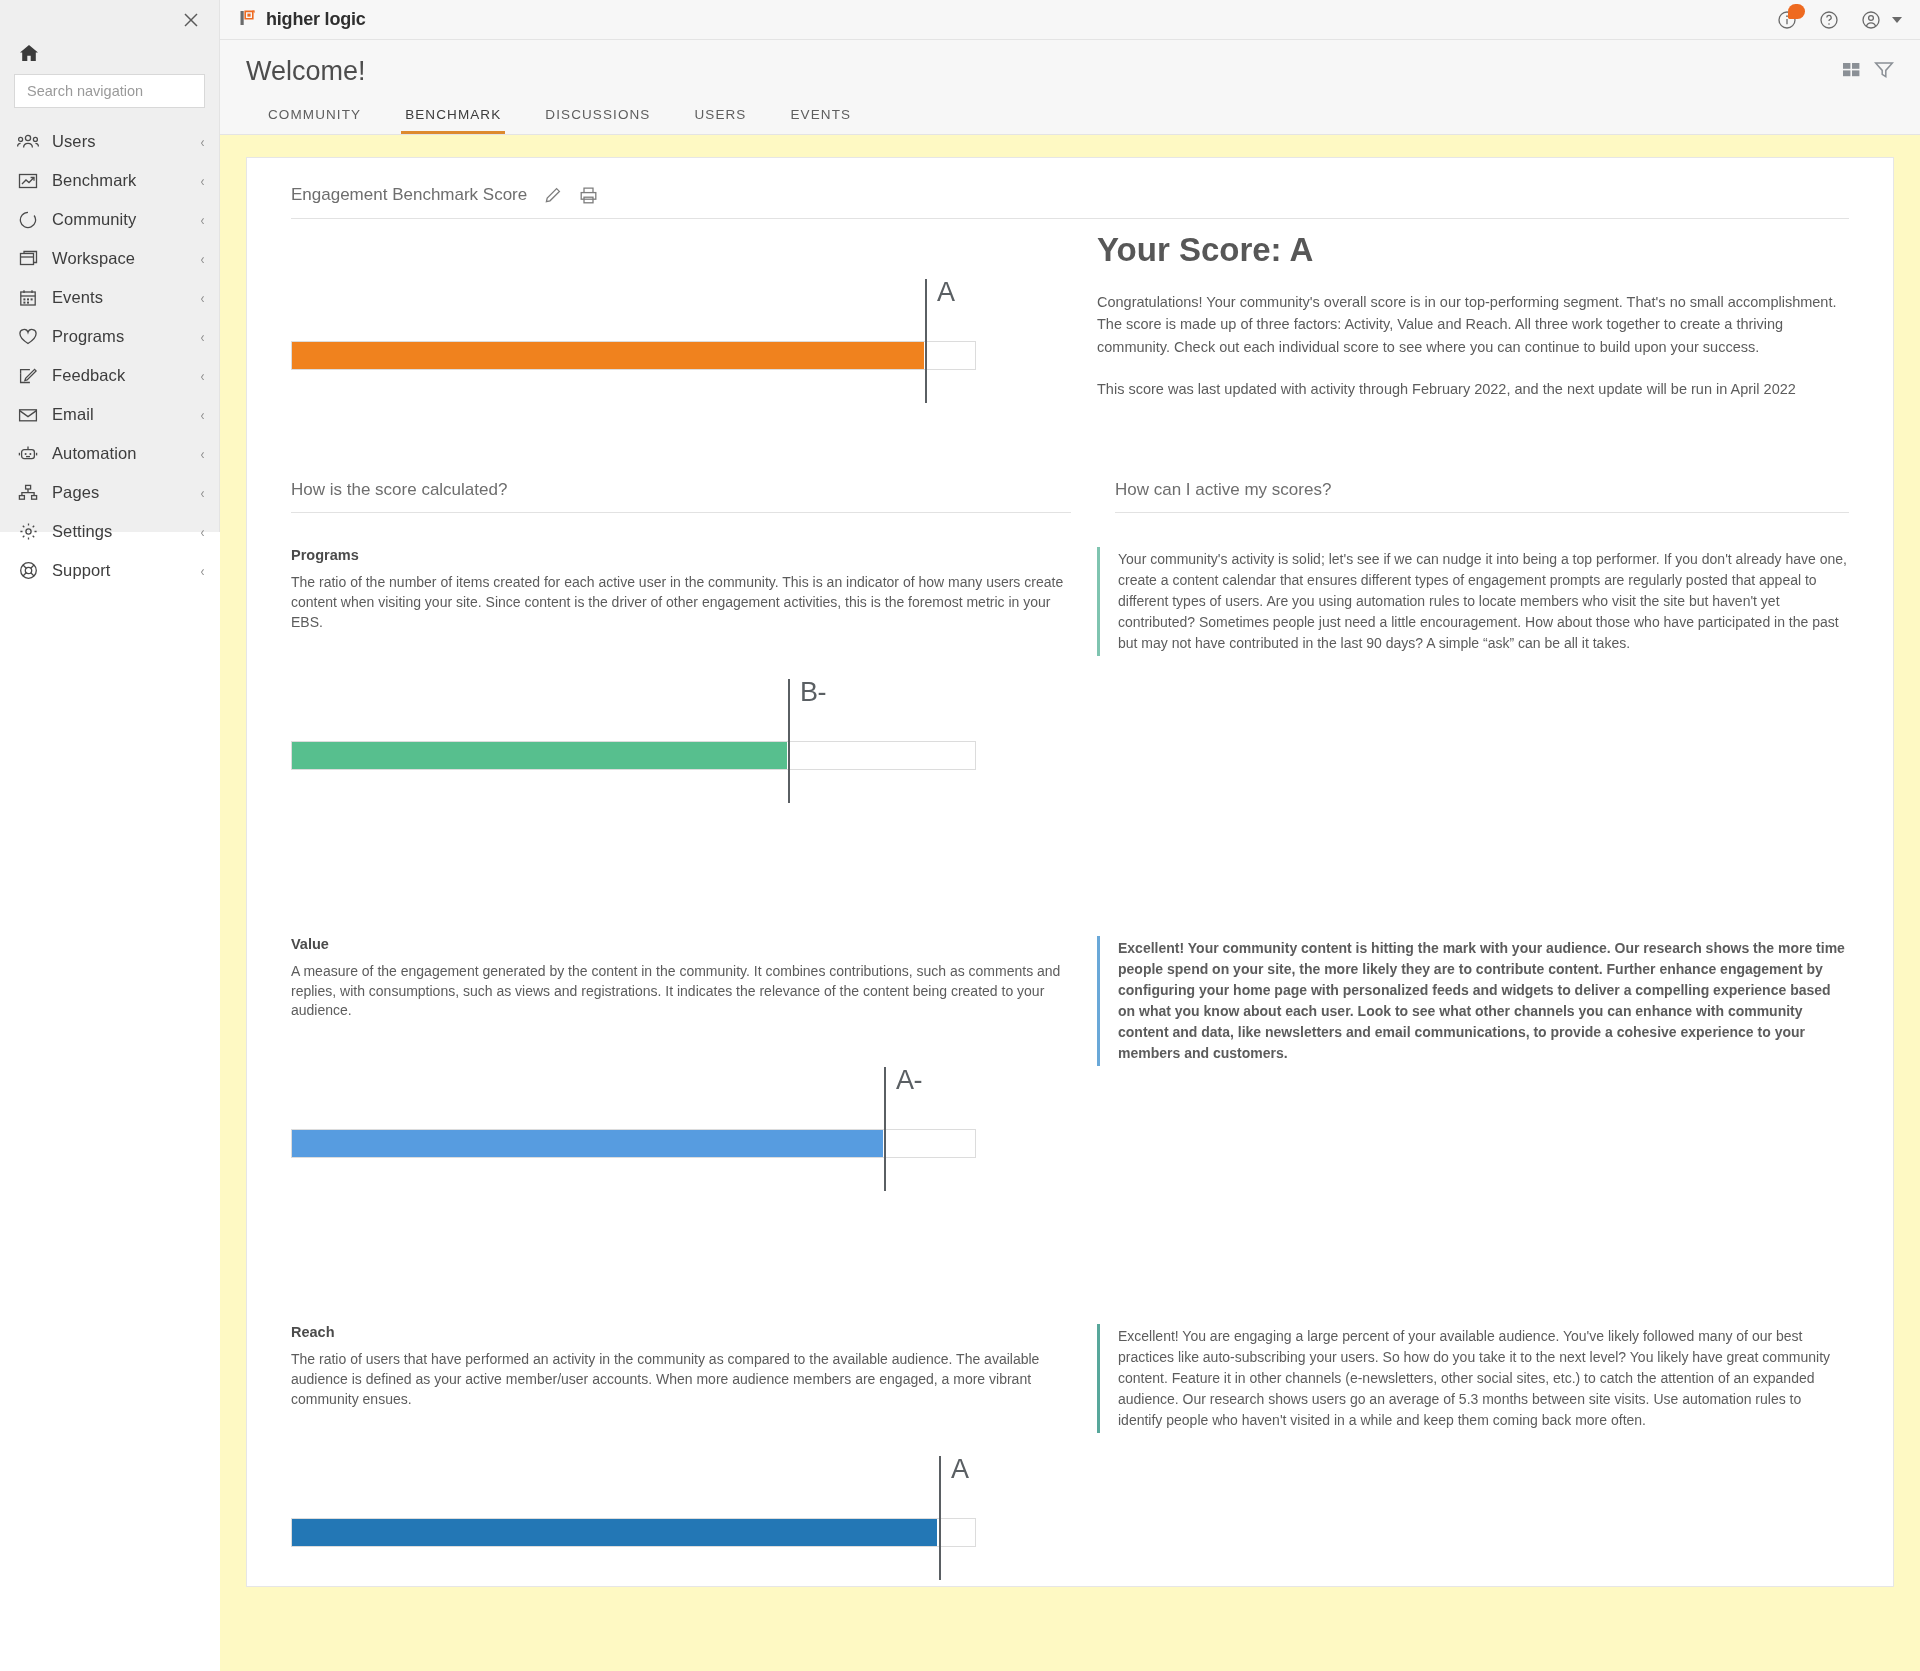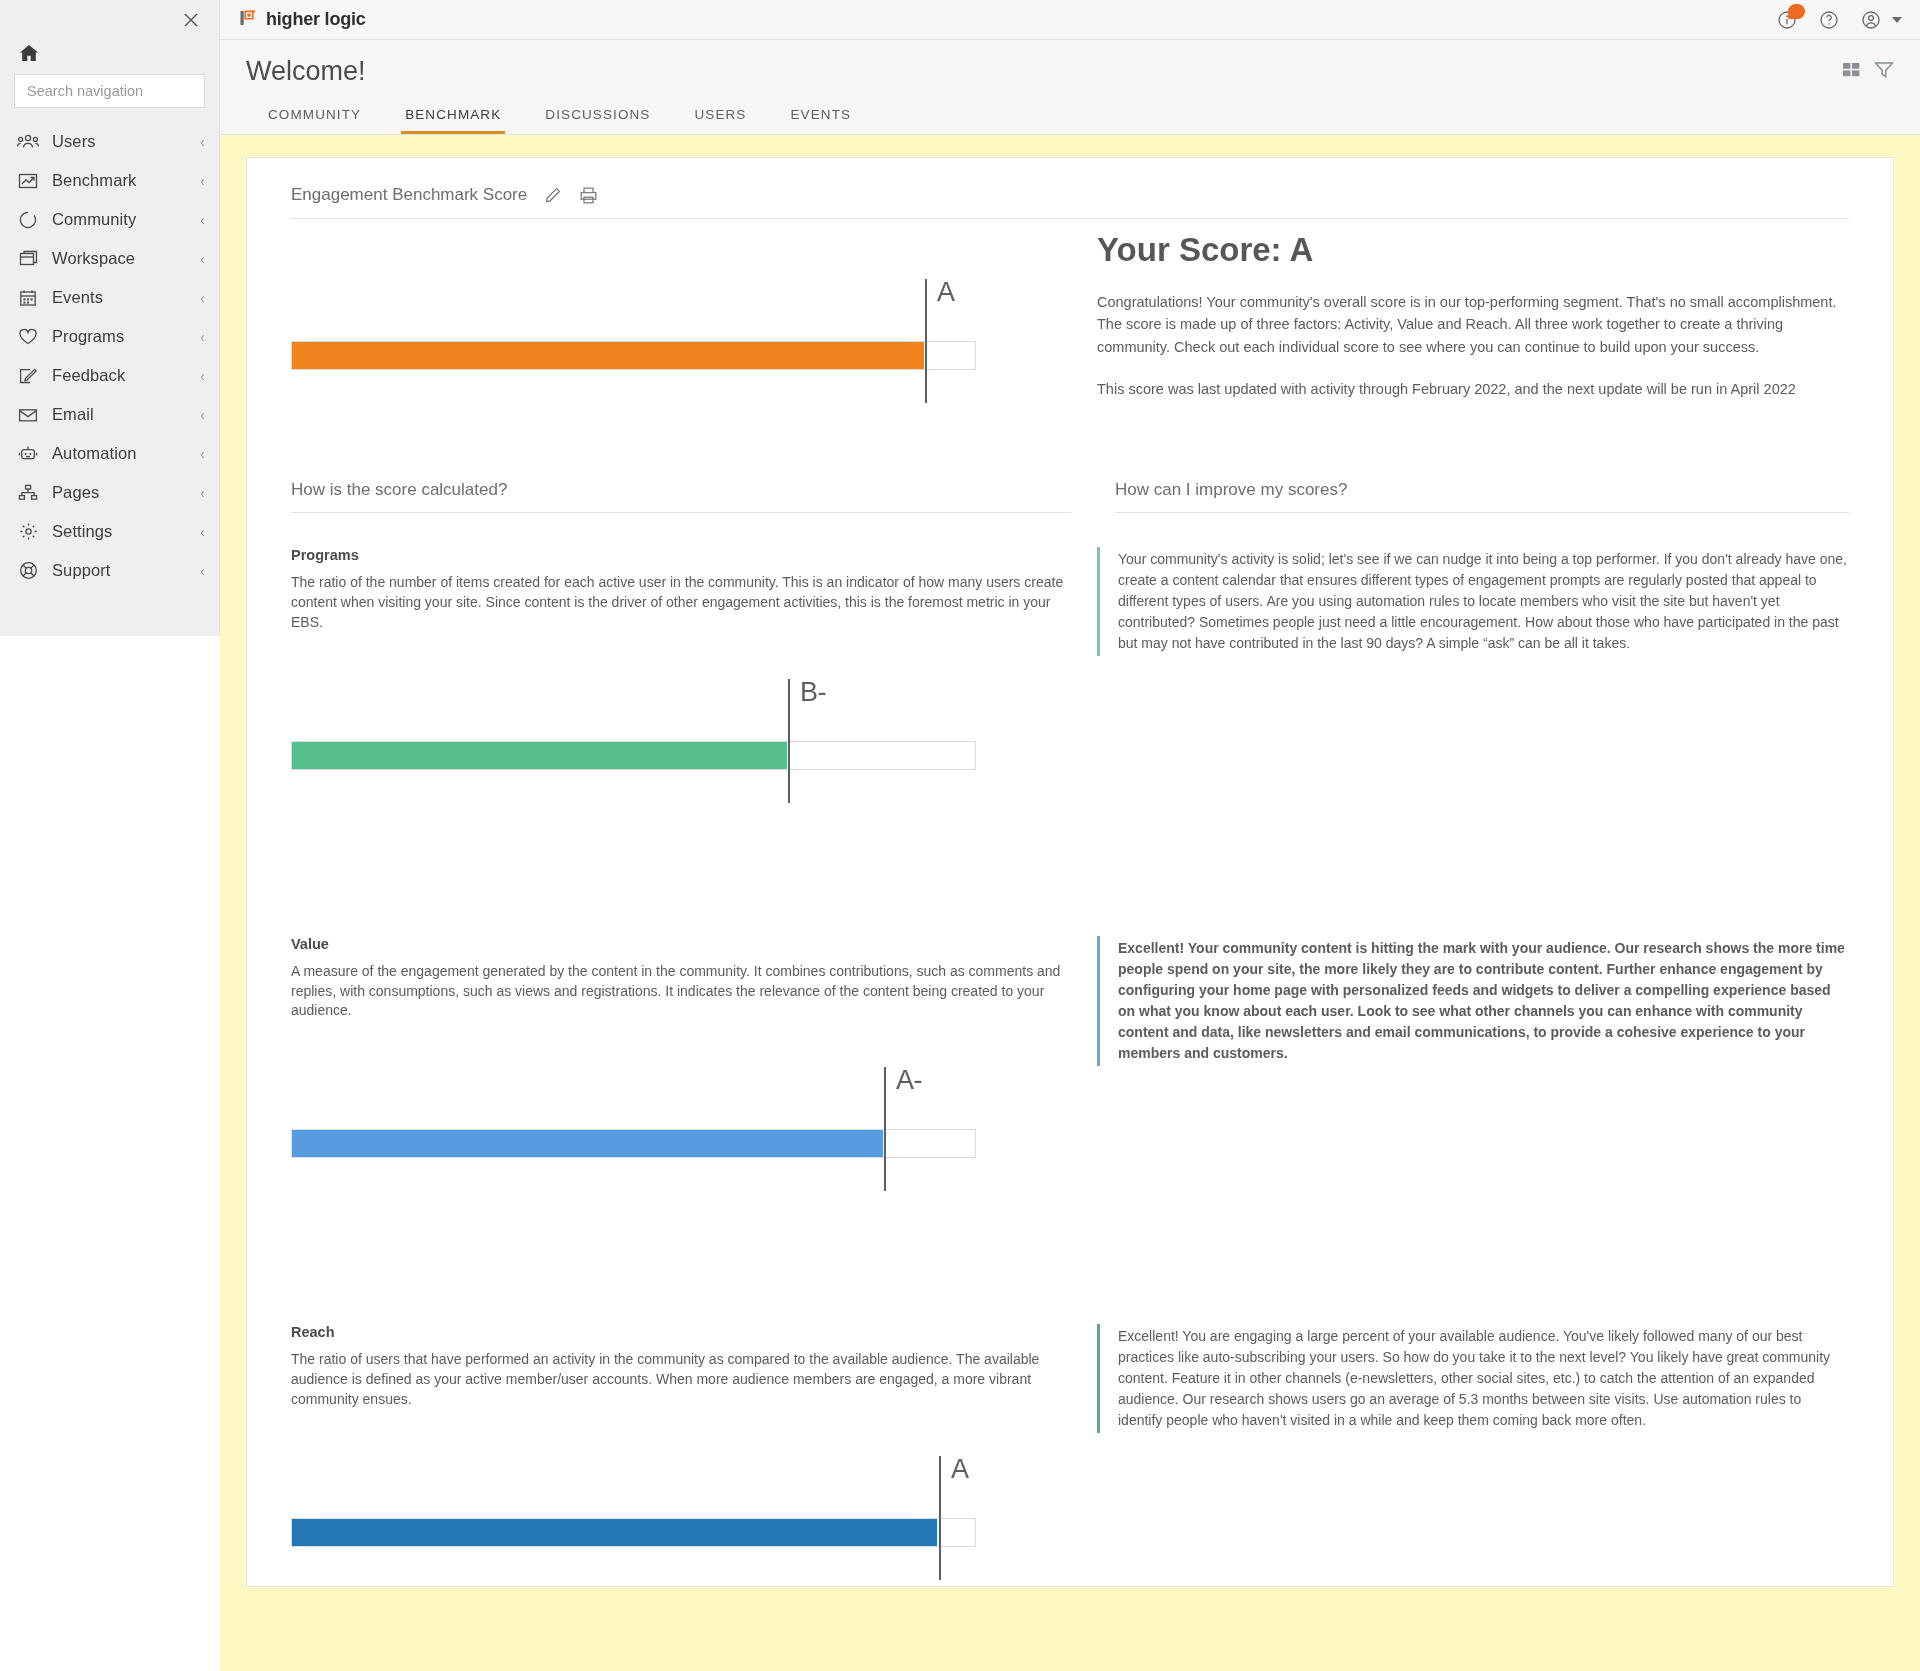--- a/index.html
+++ b/index.html
@@ -9,21 +9,21 @@
     font-family: "Liberation Sans", sans-serif;
     background: #ffffff;
     overflow: hidden;
   }
   .app { position: relative; width: 1920px; height: 1671px; display: flex; }
 
   
   .sidebar {
     width: 220px; min-width: 220px;
     background: #efefef;
-    height: 636px;
+    height: 532px;
     position: relative;
     border-right: 1px solid #e3e3e3;
   }
   .sidebar-close {
     position: absolute; top: 6px; right: 14px;
     width: 28px; height: 28px;
     display: flex; align-items: center; justify-content: center;
     color: #5a5a5a; cursor: pointer;
   }
   .sidebar-home {
@@ -436,21 +436,21 @@
             <p class="score-p">Congratulations! Your community's overall score is in our top-performing segment. That's no small accomplishment. The score is made up of three factors: Activity, Value and Reach. All three work together to create a thriving community. Check out each individual score to see where you can continue to build upon your success.</p>
             <p class="score-p">This score was last updated with activity through February 2022, and the next update will be run in April 2022</p>
           </div>
         </div>
 
         <div class="grid2" style="margin-top:44px;gap:44px;">
           <div class="col-left">
               <div class="sec-head">How is the score calculated?</div>
             </div>
           <div class="col-right">
-              <div class="sec-head">How can I improve my scores?</div>
+              <div class="sec-head">How can I active my scores?</div>
             </div>
         </div>
 
         <div class="grid2">
           <div class="col-left">
             <div class="factor-title">Programs</div>
             <p class="factor-desc">The ratio of the number of items created for each active user in the community. This is an indicator of how many users create content when visiting your site. Since content is the driver of other engagement activities, this is the foremost metric in your EBS.</p>
             <div class="chartbox" style="margin-top:16px;">
               <div class="track" style="top:92px; width:685px;">
                 <div class="fill" style="width:72.5%; background:#57BF8E;"></div>

